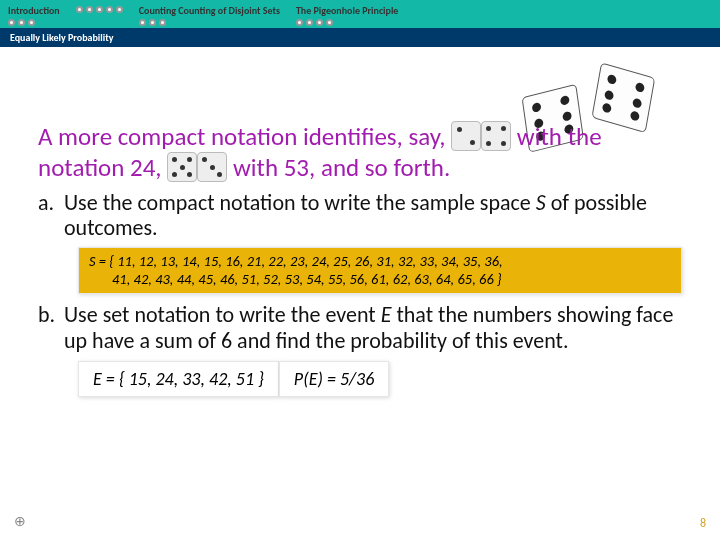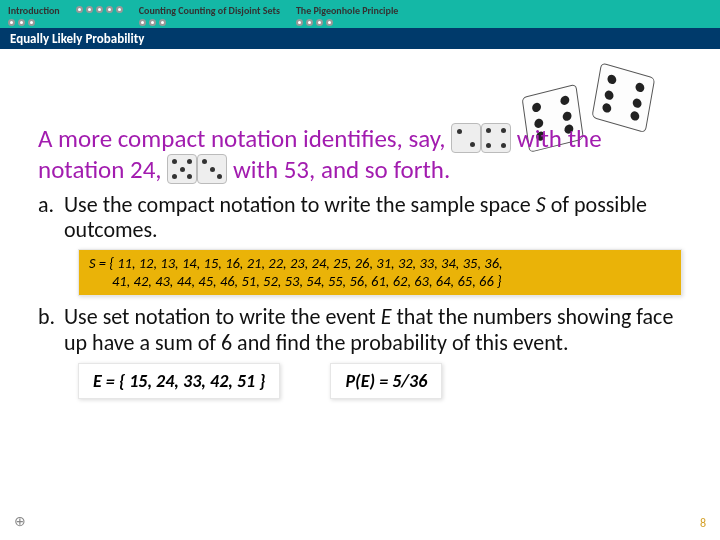--- a/index.html
+++ b/index.html
@@ -4,39 +4,39 @@
 <style>
   * { margin: 0; padding: 0; box-sizing: border-box; }
   body { width: 720px; height: 540px; background: #fff; font-family: Calibri, Arial, sans-serif; overflow: hidden; position: relative; }
 
   .nav { display: flex; background: #14b8a6; font-size: 10px; font-weight: bold; color: #333; }
   .nav-item { padding: 4px 8px 2px 8px; text-align: center; }
   .nav-item .dots { display: flex; gap: 3px; margin-top: 2px; justify-content: flex-start; }
   .dot { width: 7px; height: 7px; border-radius: 50%; background: #999; display: inline-block; position: relative; }
   .dot::after { content: ""; position: absolute; width: 3px; height: 3px; border-radius: 50%; background: #fff; top: 2px; left: 2px; }
 
-  .subhead-bar { background: #003a6b; color: #fff; font-size: 13px; font-weight: bold; padding: 3px 10px; }
+  .subhead-bar { background: #003a6b; color: #fff; font-size: 10px; font-weight: bold; padding: 3px 10px; }
 
   .content { padding: 10px 38px 0 38px; position: relative; }
 
   .dice-img { position: absolute; right: 40px; top: 60px; width: 155px; height: 100px; }
 
   .para { font-size: 25px; line-height: 1.18; color: #a21caf; margin-top: 64px; }
   .inline-die { display: inline-block; width: 30px; height: 30px; background: #eee; border: 1px solid #bbb; border-radius: 4px; vertical-align: -6px; position: relative; }
   .inline-die .pip { position: absolute; width: 5px; height: 5px; border-radius: 50%; background: #333; }
 
   .list { margin-top: 8px; }
   .list-item { display: flex; font-size: 22px; line-height: 1.15; color: #111; margin-top: 2px; }
   .list-item .marker { width: 26px; flex-shrink: 0; }
   .list-item .body { flex: 1; }
 
   .sbox { background: #eab308; border: 1px solid #e6e6e6; box-shadow: 1px 1px 4px rgba(0,0,0,0.15); padding: 4px 10px; font-size: 14.5px; font-style: italic; margin: 6px 0 4px 40px; line-height: 1.3; }
   .sbox .svar { font-style: italic; }
 
-  .row-boxes { display: flex; gap: 50px; margin: 8px 0 0 40px; font-weight: bold; }
+  .row-boxes { display: flex; margin: 8px 0 0 40px; }
   .ebox { background: #fff; border: 1px solid #e6e6e6; box-shadow: 1px 1px 4px rgba(0,0,0,0.15); padding: 6px 14px; font-size: 18px; font-style: italic; }
   .ebox .evar { font-style: italic; }
 
   .pagenum { position: absolute; right: 14px; bottom: 10px; font-size: 12px; color: #d4a028; }
   .corner { position: absolute; left: 14px; bottom: 10px; font-size: 14px; color: #888; }
 
   .die3d { position: absolute; width: 60px; height: 60px; }
   .face { position: absolute; background: #fdfdfd; border: 1px solid #555; border-radius: 5px; width: 56px; height: 56px; }
   .face .p { position: absolute; width: 9px; height: 9px; border-radius: 50%; background: #222; }
 </style>

